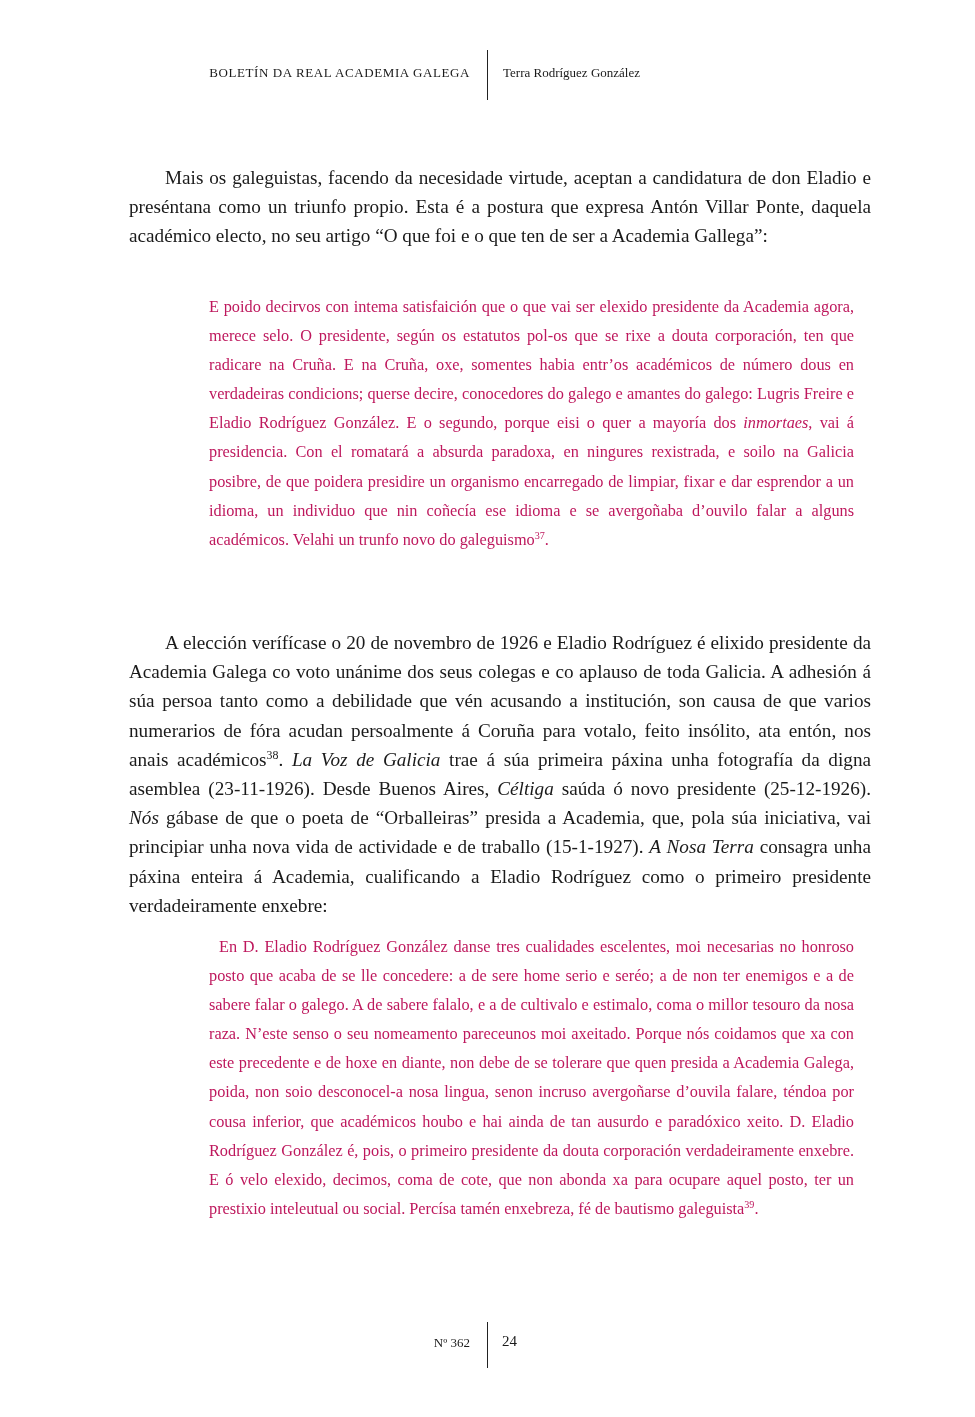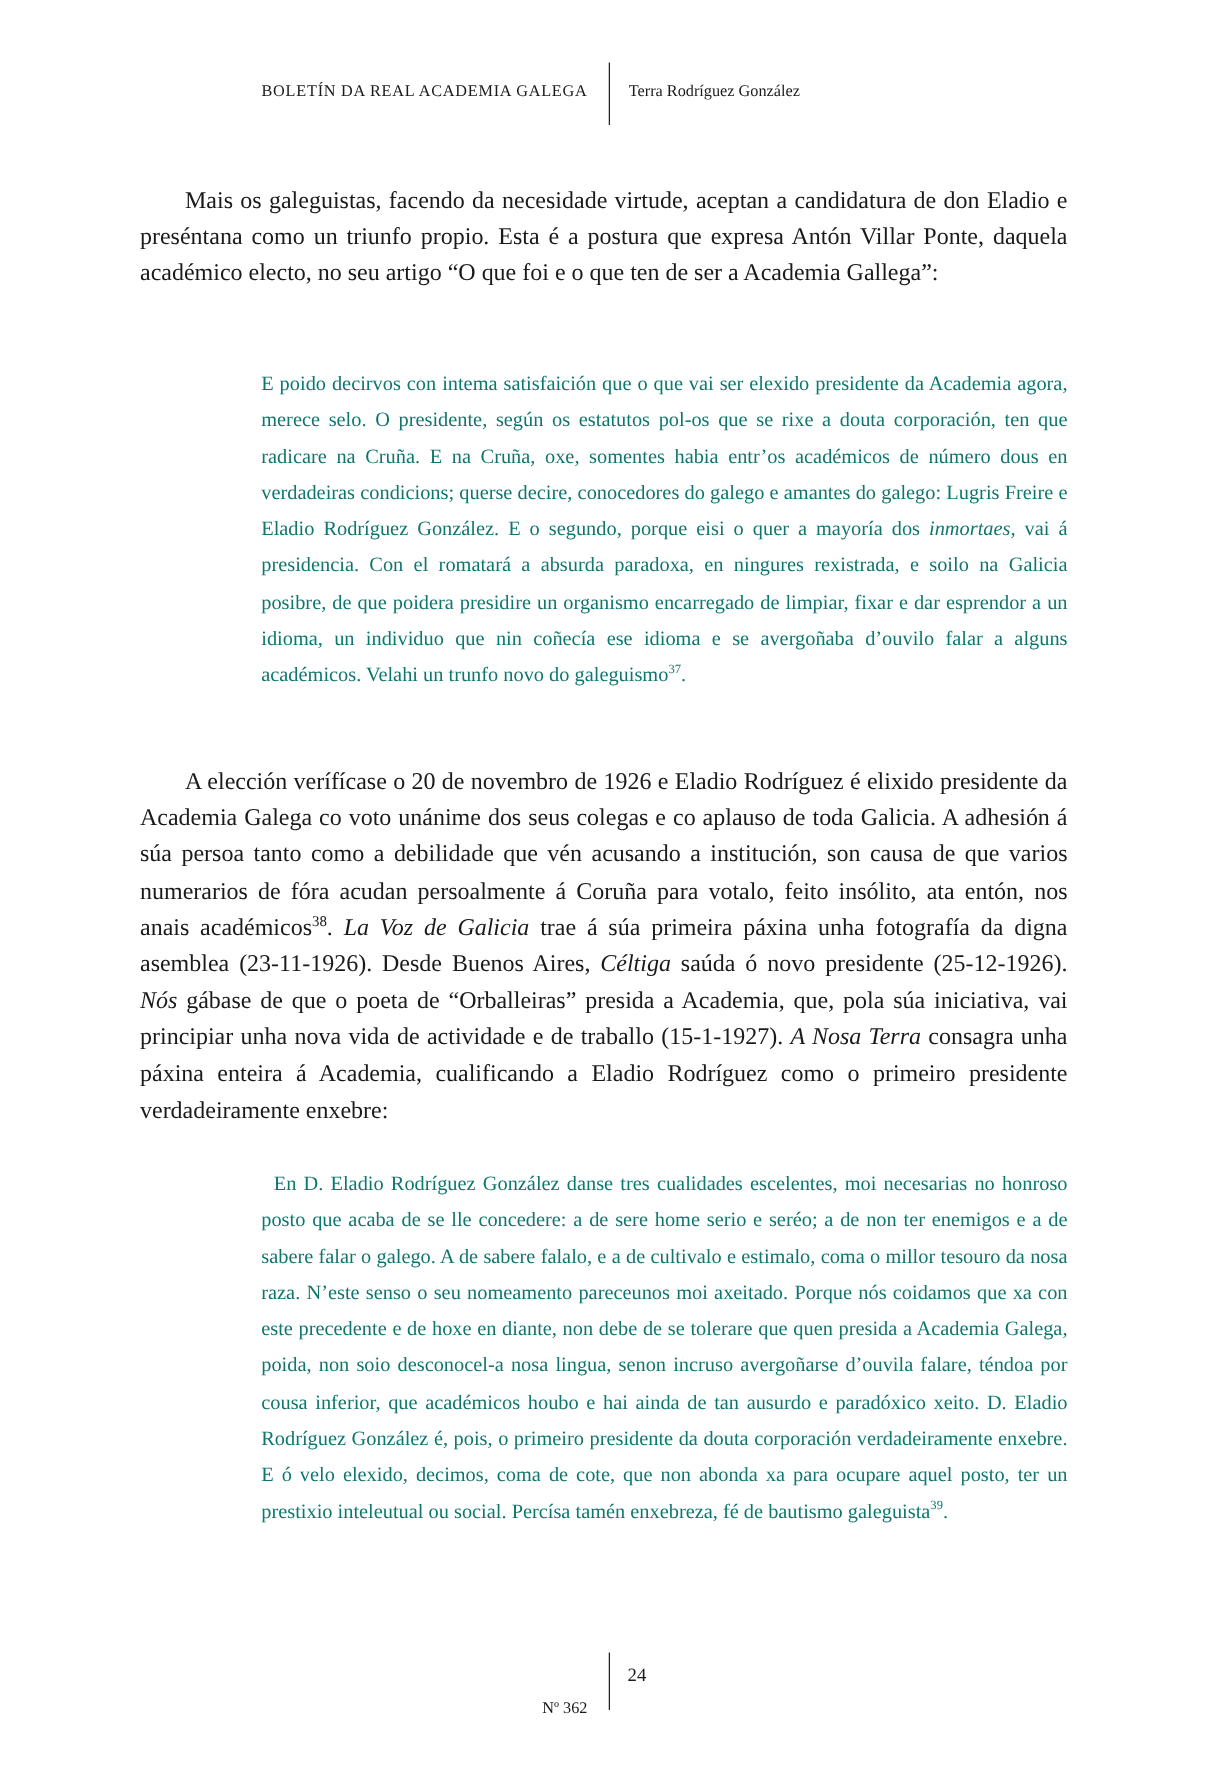--- a/index.html
+++ b/index.html
@@ -46,32 +46,32 @@
       white-space: nowrap;
     }
     .body-para {
       position: absolute;
       left: 112px;
       width: 742px;
       font-size: 19.2px;
       line-height: 29.2px;
       text-align: justify;
       text-indent: 36px;
-      margin: 0;
+      margin: 17px;
       hyphens: none;
     }
     .quote-para {
       position: absolute;
       left: 209px;
       width: 645px;
       font-size: 16.3px;
       line-height: 29.1px;
       text-align: justify;
       margin: 0;
-      color: #0f766e;
+      color: #be185d;
     }
     .quote-para.indented { text-indent: 10px; }
     sup {
       font-size: 62%;
       line-height: 0;
       vertical-align: super;
     }
     em { font-style: italic; }
     .footer {
       position: absolute;
@@ -79,21 +79,20 @@
       left: 0;
       width: 975px;
       height: 48px;
     }
     .ft-left {
       position: absolute;
       right: 505px;
       top: 13px;
       font-size: 13px;
       white-space: nowrap;
-      margin-top: 23px;
     }
     .ft-divider {
       position: absolute;
       left: 487px;
       top: 0;
       width: 1px;
       height: 46px;
       background: #222;
     }
     .ft-right {

